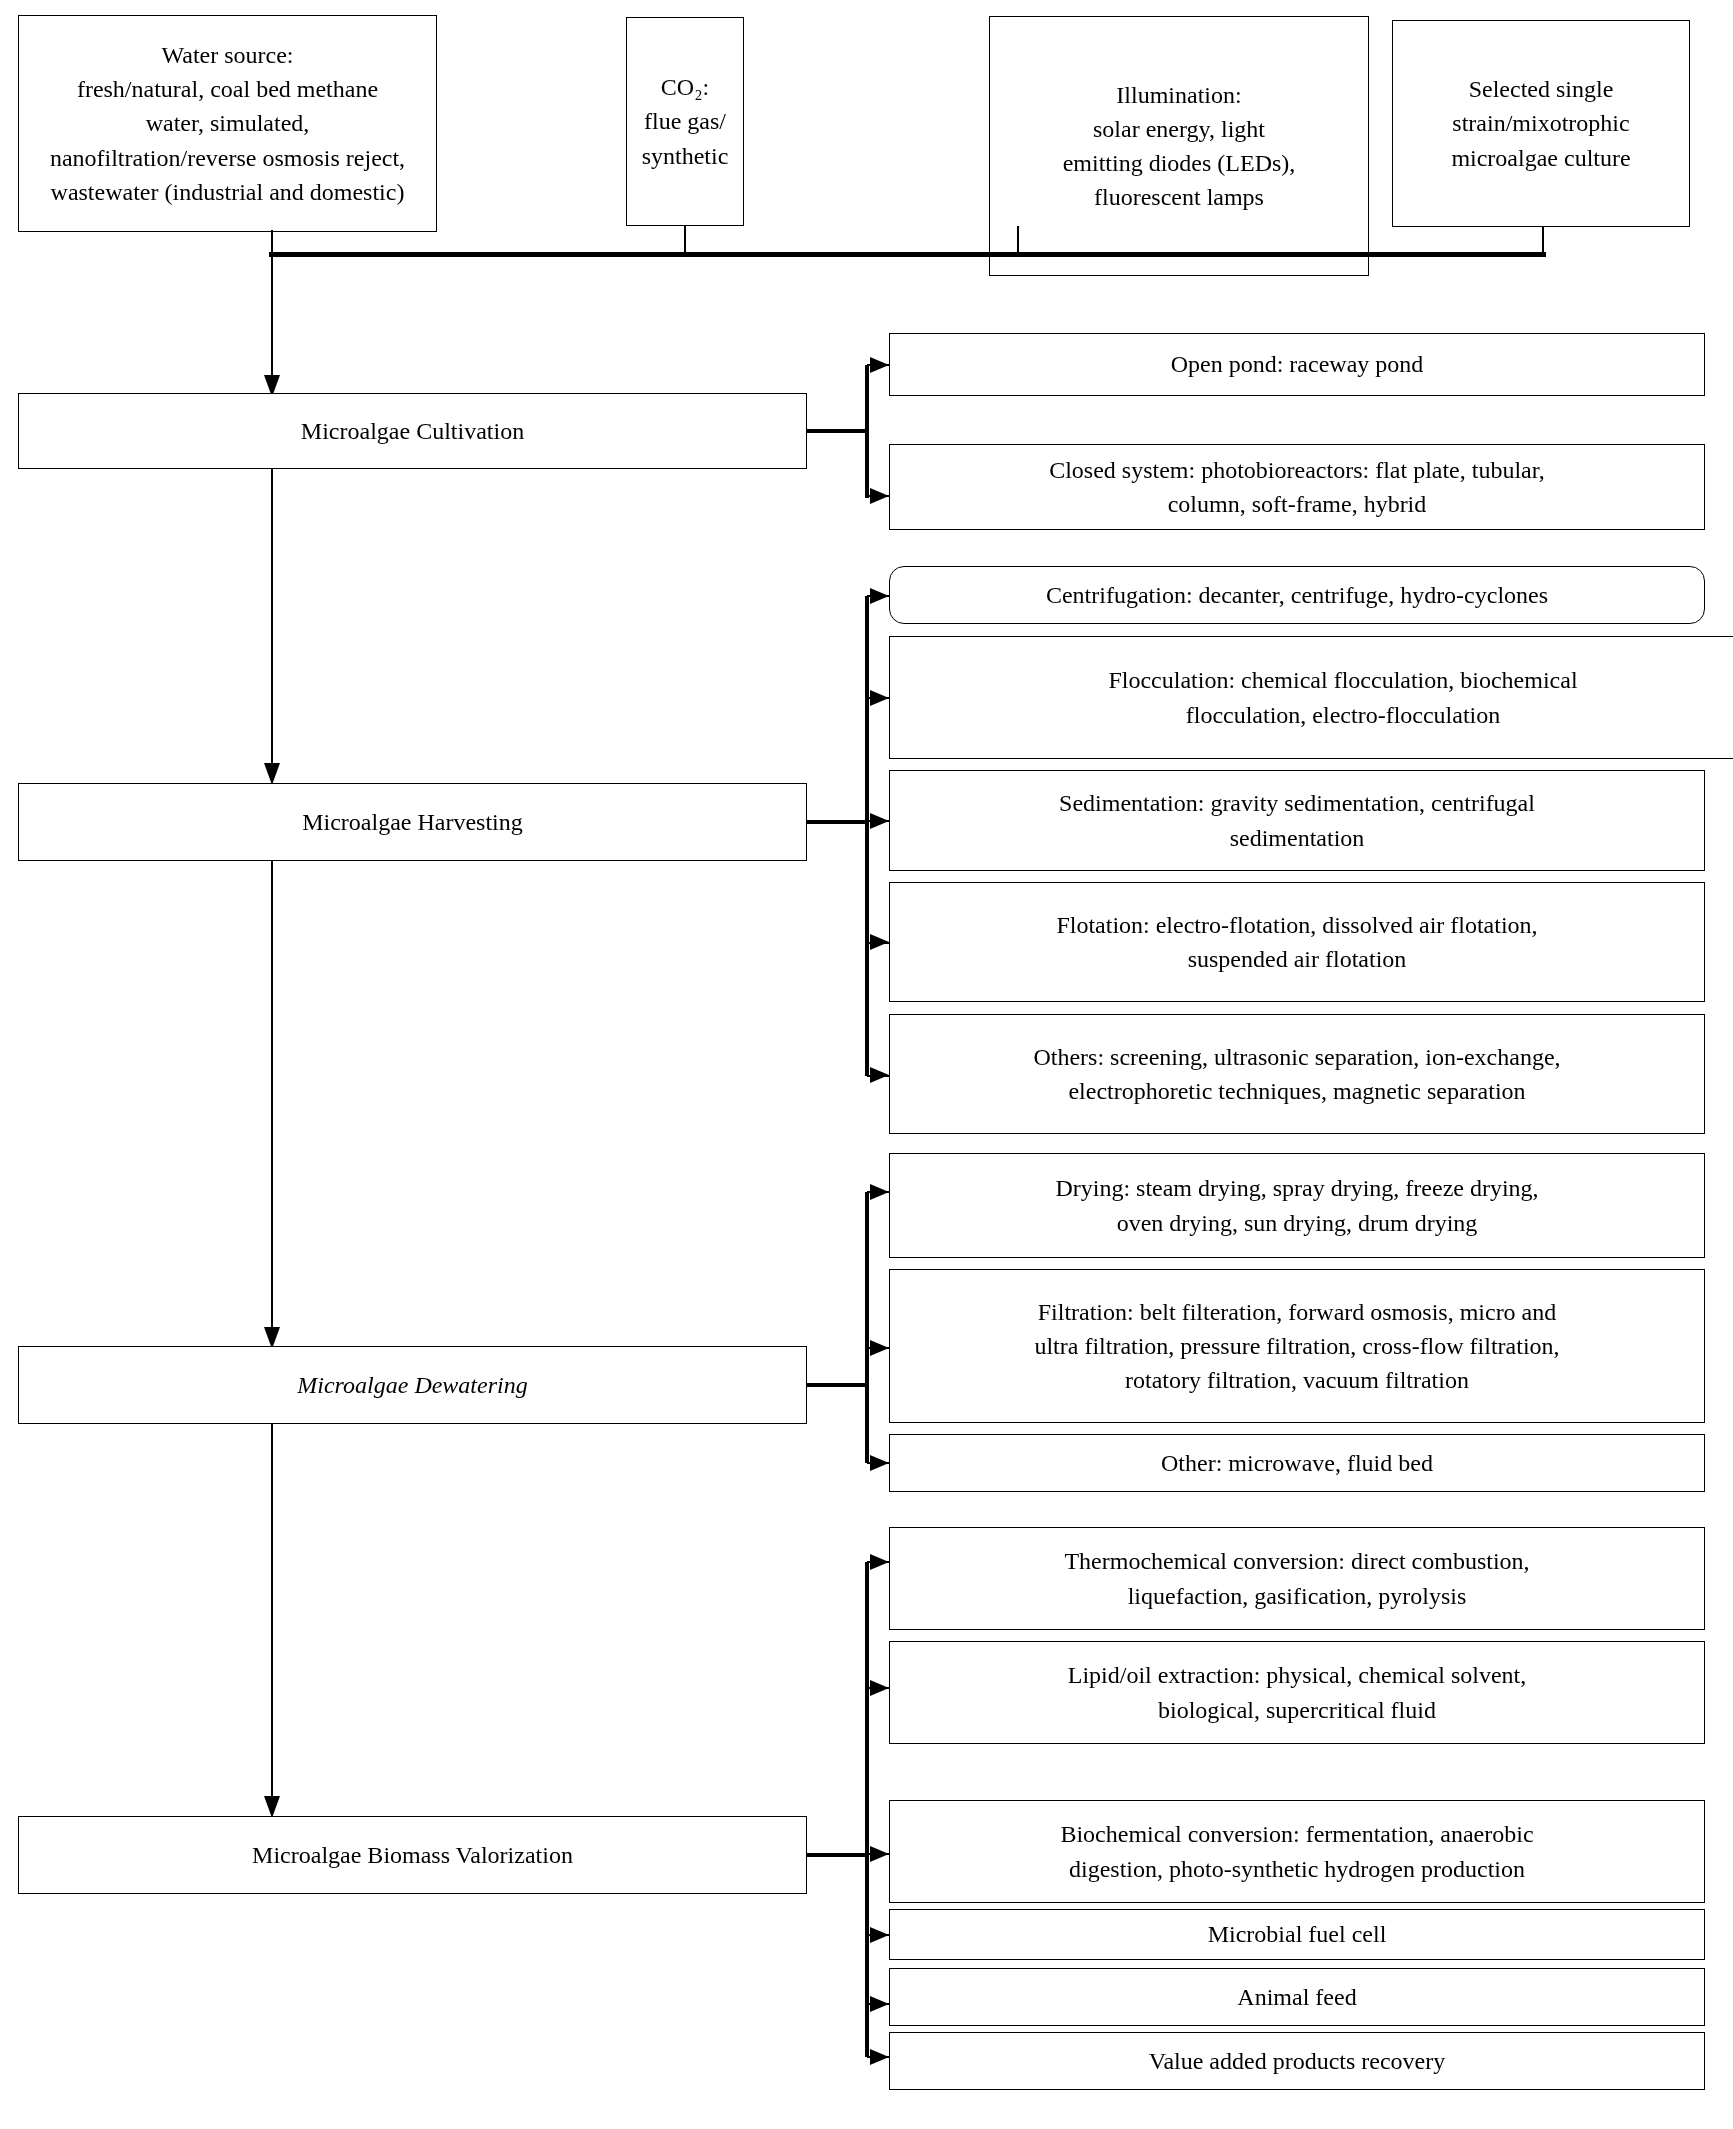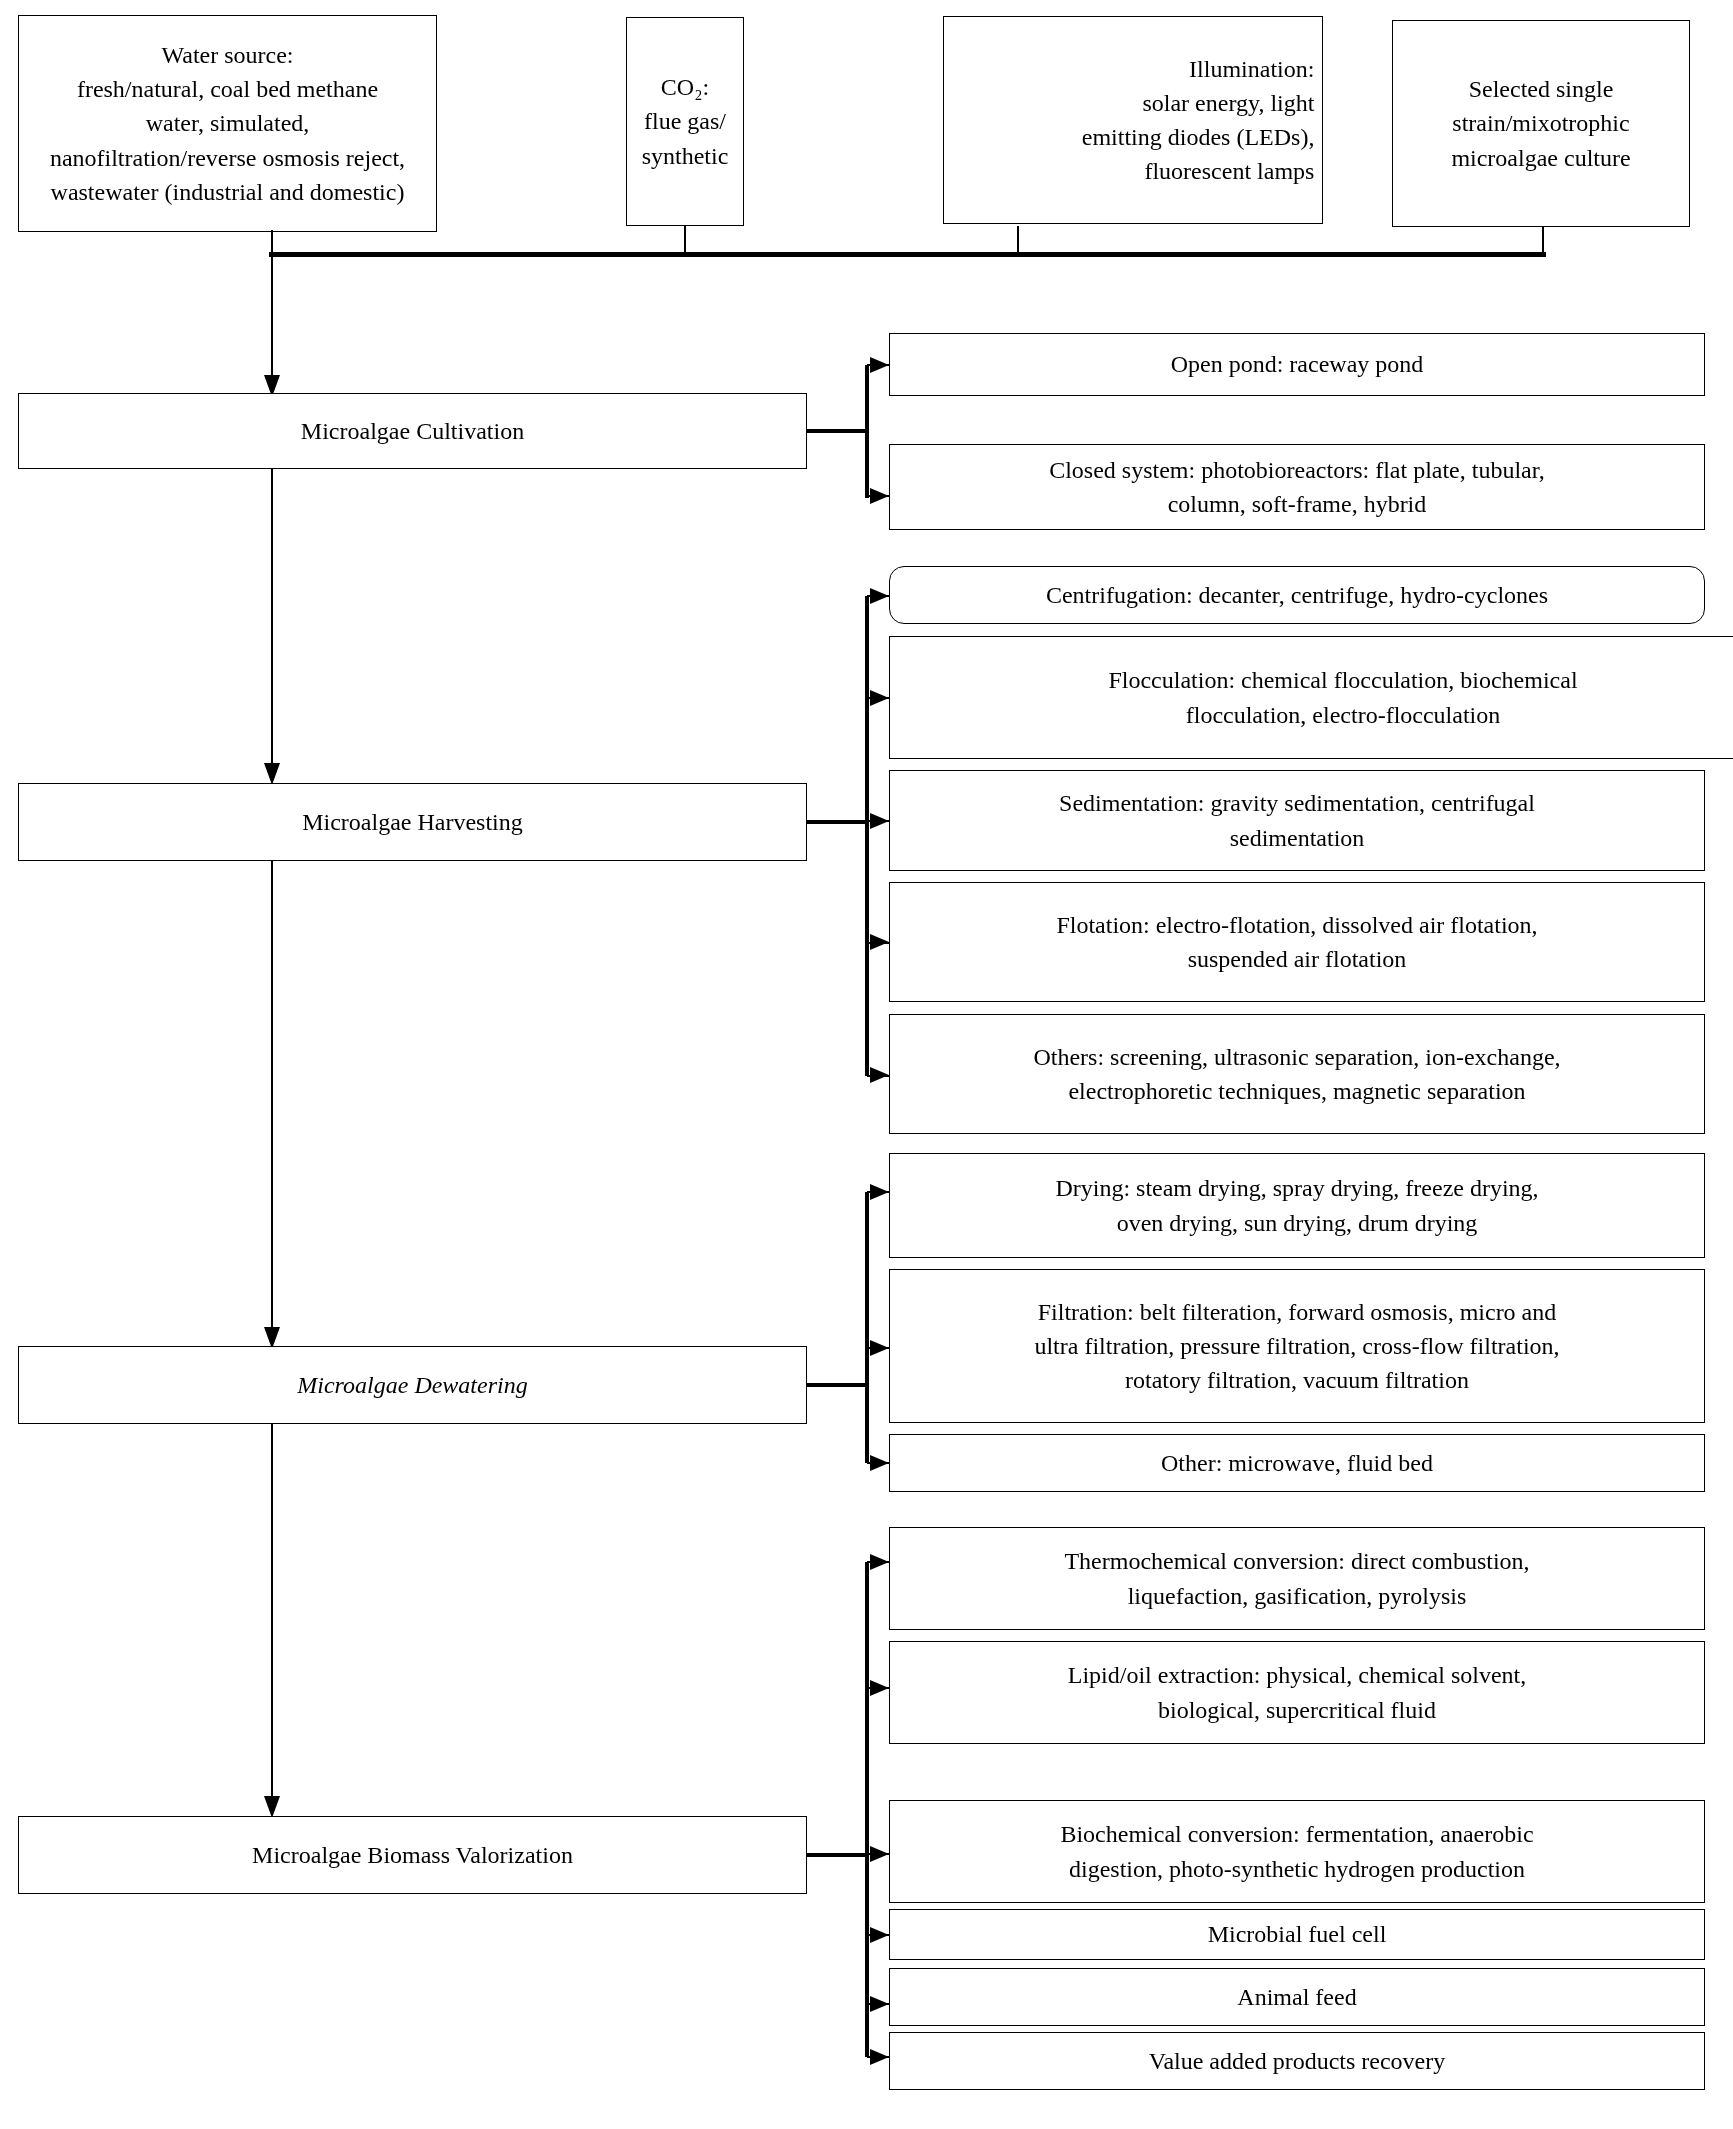--- a/index.html
+++ b/index.html
@@ -93,21 +93,21 @@
 nanofiltration/reverse osmosis reject,
 wastewater (industrial and domestic)</span>
   </div>
 
   <div class="box src-box" style="left:626px; top:17px; width:118px; height:209px;">
     <span class="txt">CO₂:
 flue gas/
 synthetic</span>
   </div>
 
-  <div class="box src-box" style="left:943px; top:15.7px; width:380px; height:208px;text-align:right;">
+  <div class="box src-box" style="left:989px; top:15.7px; width:380px; height:260px;">
     <span class="txt">Illumination:
 solar energy, light
 emitting diodes (LEDs),
 fluorescent lamps</span>
   </div>
 
   <div class="box src-box" style="left:1392px; top:20px; width:298px; height:207px;">
     <span class="txt">Selected single
 strain/mixotrophic
 microalgae culture</span>

